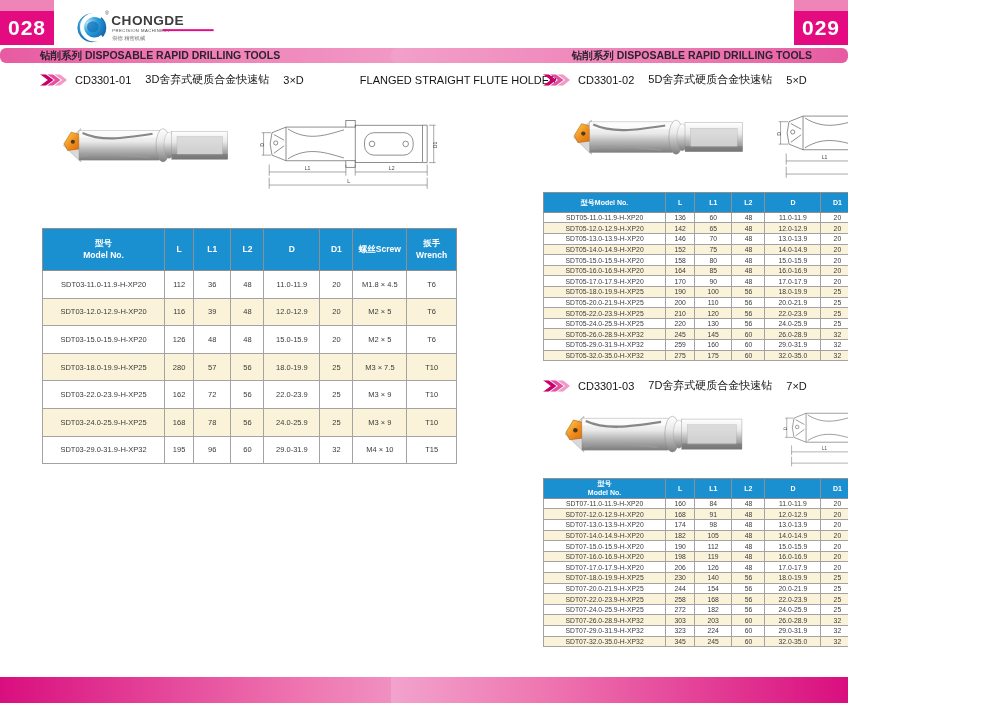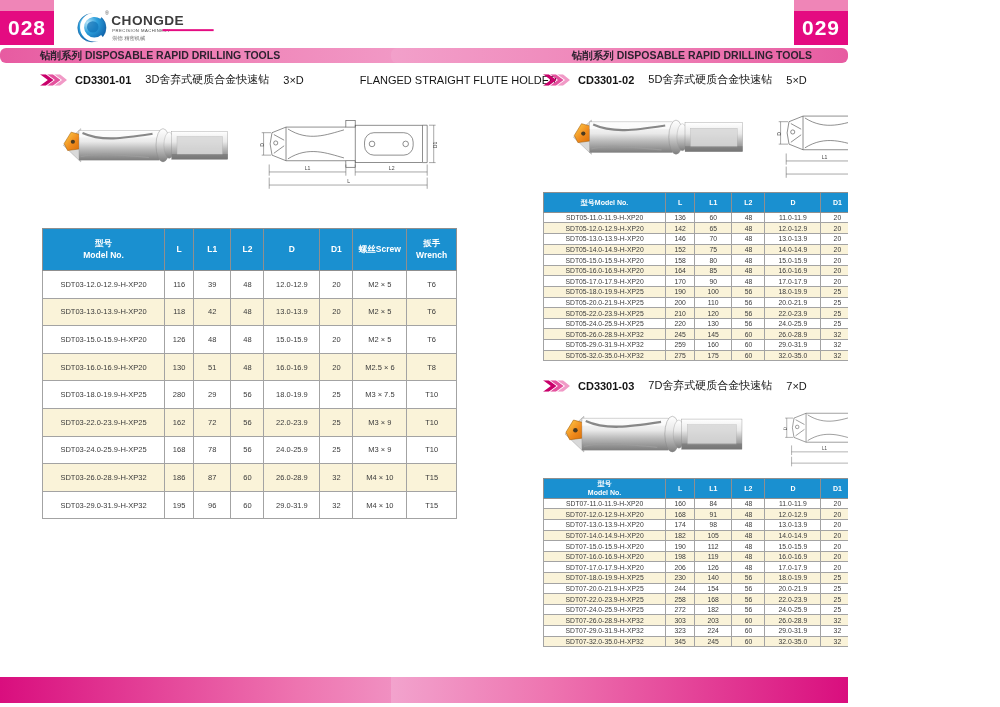--- a/index.html
+++ b/index.html
@@ -16,21 +16,21 @@
     color:#fff; font-size:21px; font-weight:bold; display:flex; align-items:center; justify-content:center; letter-spacing:1px; }
   .page-num.left { left:0; }
   .page-num.right { right:0; }
   
   .series-bar { position:absolute; top:48px; width:457px; height:15px; display:flex; align-items:center;
     font-weight:bold; font-size:10.5px; color:#2e2230;border-radius:6px; }
   .series-bar.left { left:0; background:linear-gradient(90deg,#e75ba1 0%,#ef84b8 50%,#f2a0ca 100%); padding-left:40px; }
   .series-bar.right { right:0; background:linear-gradient(90deg,#f2a0ca 0%,#ef84b8 50%,#e75ba1 100%); justify-content:flex-end; padding-right:36px; }
   
   .section-title { position:absolute; display:flex; align-items:center; font-size:11px; color:#141414; white-space:nowrap; }
-  .section-title .code { margin-left:8px;font-weight:bold; }
+  .section-title .code { margin-left:8px; }
   .section-title .cn   { margin-left:14px;text-align:center; }
   .section-title .ratio{ margin-left:14px; }
   .section-title .en   { margin-left:8px;padding-left:48px; }
   
   .footer-bar { position:absolute; top:677px; width:457px; height:26px; }
   .footer-bar.left  { left:0;  background:linear-gradient(90deg,#d90e7e 0%,#ee74b0 65%,#f2a3cd 100%); }
   .footer-bar.right { right:0; background:linear-gradient(90deg,#f2a3cd 0%,#ee74b0 35%,#d90e7e 100%); }
   
   table.data-table { position:absolute; width:415px; border-collapse:collapse; table-layout:fixed;
     background:#fff; border:1px solid #7f7f7f; }
@@ -188,63 +188,53 @@
           <th>L2</th>
           <th>D</th>
           <th>D1</th>
           <th>螺丝Screw</th>
           <th>扳手
 Wrench</th>
         </tr>
       </thead>
       <tbody>
         <tr>
+          <td>SDT03-11.0-11.9-H-XP20</td>
+          <td>112</td>
+          <td>36</td>
+          <td>48</td>
+          <td>11.0-11.9</td>
+          <td>20</td>
+          <td>M1.8 × 4.5</td>
+          <td>T6</td>
+        </tr>
+        <tr>
           <td>SDT03-12.0-12.9-H-XP20</td>
           <td>116</td>
           <td>39</td>
           <td>48</td>
           <td>12.0-12.9</td>
           <td>20</td>
           <td>M2 × 5</td>
           <td>T6</td>
         </tr>
         <tr>
-          <td>SDT03-13.0-13.9-H-XP20</td>
-          <td>118</td>
-          <td>42</td>
-          <td>48</td>
-          <td>13.0-13.9</td>
-          <td>20</td>
-          <td>M2 × 5</td>
-          <td>T6</td>
-        </tr>
-        <tr>
           <td>SDT03-15.0-15.9-H-XP20</td>
           <td>126</td>
           <td>48</td>
           <td>48</td>
           <td>15.0-15.9</td>
           <td>20</td>
           <td>M2 × 5</td>
           <td>T6</td>
         </tr>
         <tr>
-          <td>SDT03-16.0-16.9-H-XP20</td>
-          <td>130</td>
-          <td>51</td>
-          <td>48</td>
-          <td>16.0-16.9</td>
-          <td>20</td>
-          <td>M2.5 × 6</td>
-          <td>T8</td>
-        </tr>
-        <tr>
           <td>SDT03-18.0-19.9-H-XP25</td>
           <td>280</td>
-          <td>29</td>
+          <td>57</td>
           <td>56</td>
           <td>18.0-19.9</td>
           <td>25</td>
           <td>M3 × 7.5</td>
           <td>T10</td>
         </tr>
         <tr>
           <td>SDT03-22.0-23.9-H-XP25</td>
           <td>162</td>
           <td>72</td>
@@ -256,30 +246,20 @@
         </tr>
         <tr>
           <td>SDT03-24.0-25.9-H-XP25</td>
           <td>168</td>
           <td>78</td>
           <td>56</td>
           <td>24.0-25.9</td>
           <td>25</td>
           <td>M3 × 9</td>
           <td>T10</td>
-        </tr>
-        <tr>
-          <td>SDT03-26.0-28.9-H-XP32</td>
-          <td>186</td>
-          <td>87</td>
-          <td>60</td>
-          <td>26.0-28.9</td>
-          <td>32</td>
-          <td>M4 × 10</td>
-          <td>T15</td>
         </tr>
         <tr>
           <td>SDT03-29.0-31.9-H-XP32</td>
           <td>195</td>
           <td>96</td>
           <td>60</td>
           <td>29.0-31.9</td>
           <td>32</td>
           <td>M4 × 10</td>
           <td>T15</td>

